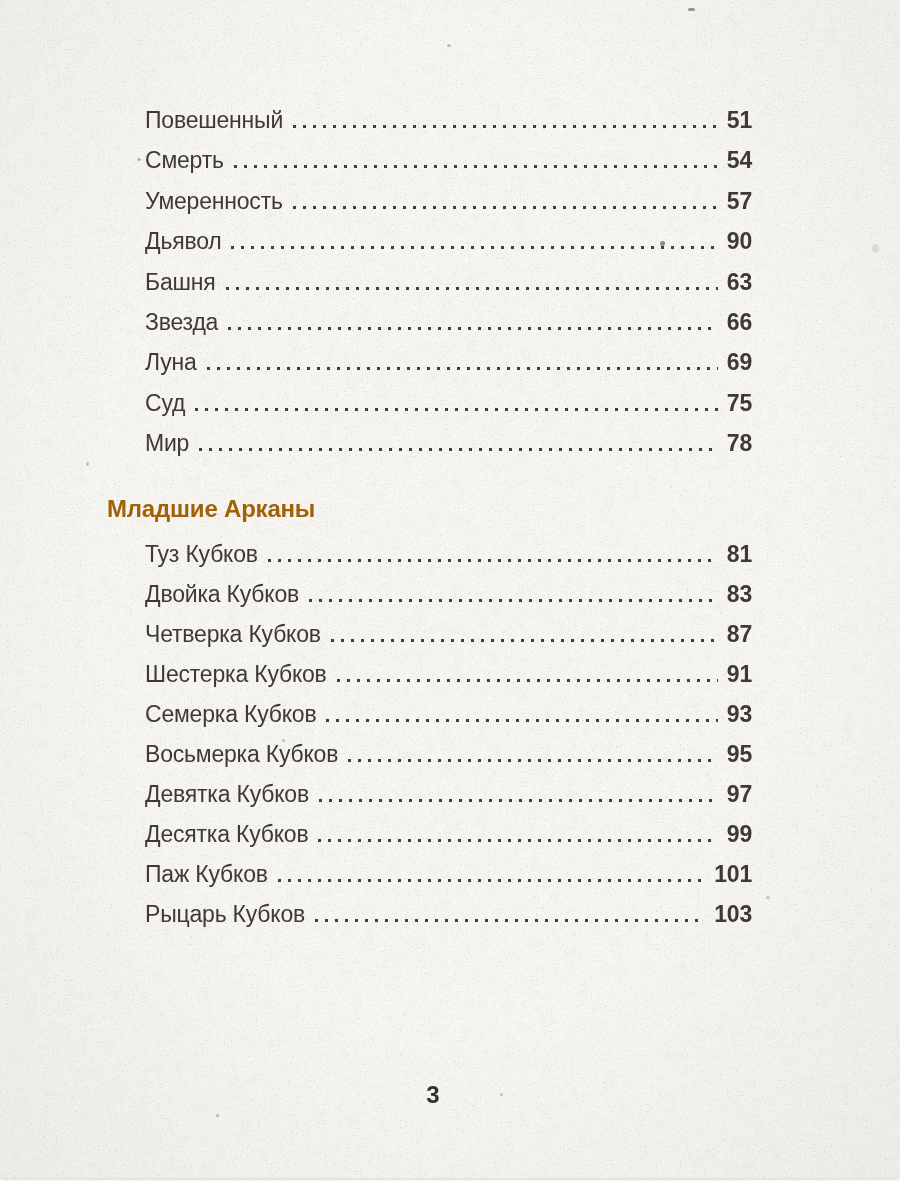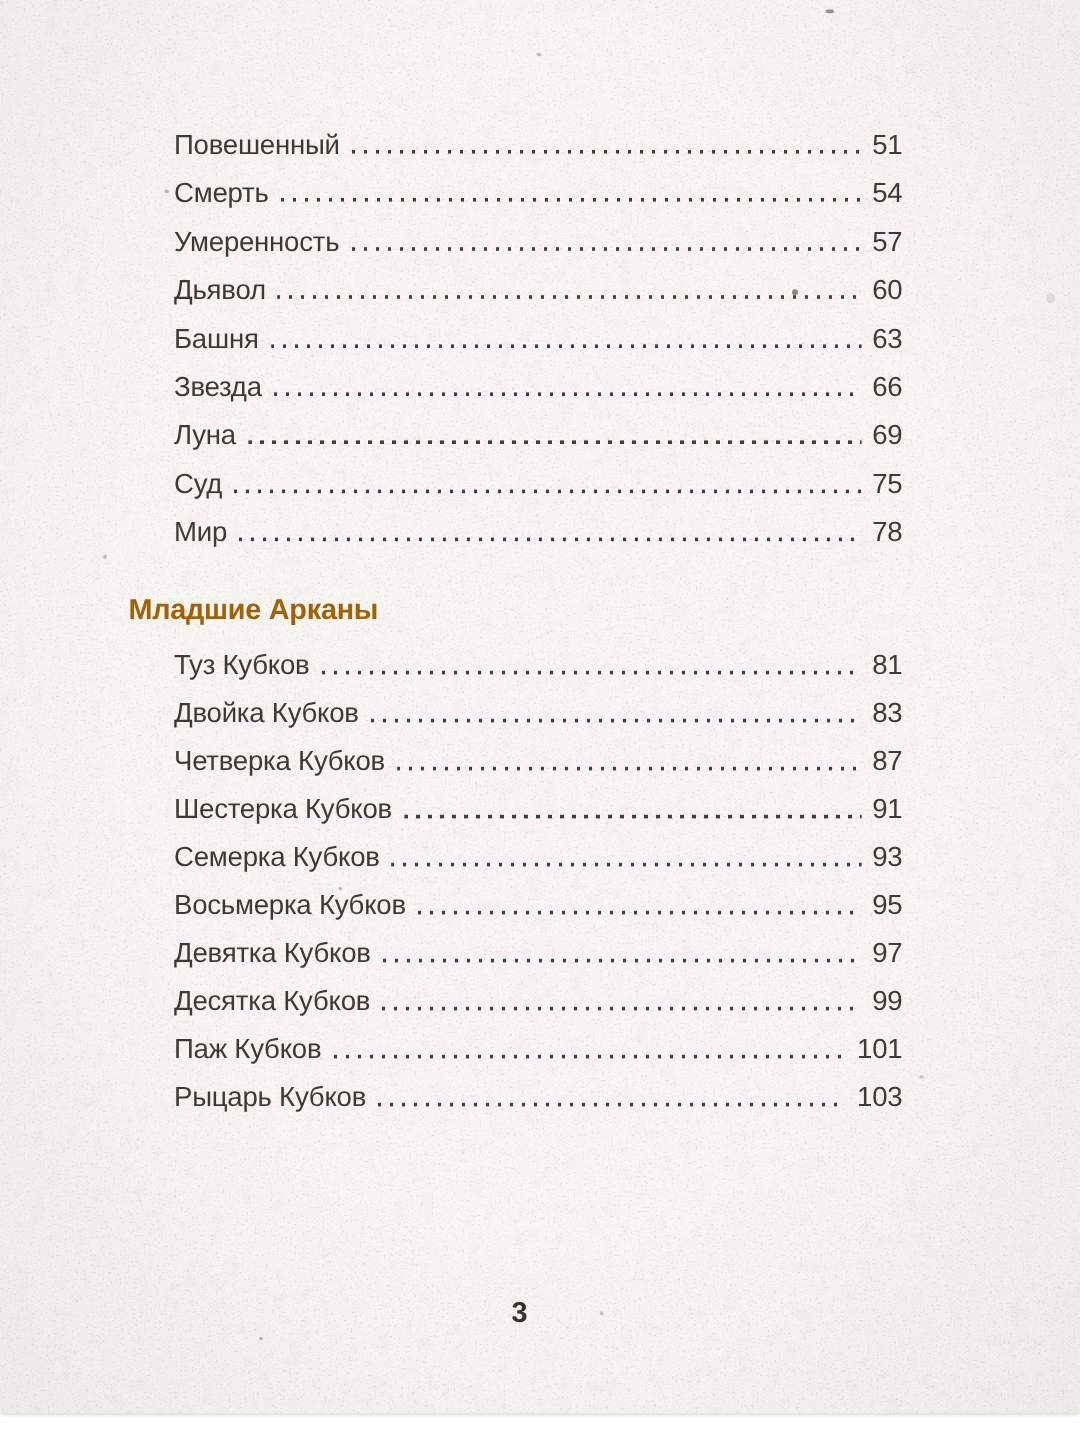--- a/index.html
+++ b/index.html
@@ -50,21 +50,21 @@
   }
   .sec-major .toc-row { line-height: 40.4px; }
   .sec-minor .toc-row { line-height: 40px; justify-content: center; }
   .toc-title { white-space: nowrap; }
   .dot-leader {
     flex: 1;
     height: 3px;
     margin: 0 9px -1px 10px;
     background-image: repeating-linear-gradient(to right, #433f37 0px, #433f37 2.7px, rgba(0,0,0,0) 2.7px, rgba(0,0,0,0) 10px);
   }
-  .toc-page { white-space: nowrap; }
+  .toc-page { white-space: nowrap; font-weight: bold; }
   .toc-header {
     margin: 25px 0 5px -38px;
     font-size: 24px;
     font-weight: 700;
     line-height: 40px;
     color: #a16207;
     letter-spacing: -0.2px;
   }
   .page-number {
     position: absolute;
@@ -119,21 +119,21 @@
           <span class="toc-page">54</span>
         </div>
         <div class="toc-row">
           <span class="toc-title">Умеренность</span>
           <span class="dot-leader"></span>
           <span class="toc-page">57</span>
         </div>
         <div class="toc-row">
           <span class="toc-title">Дьявол</span>
           <span class="dot-leader"></span>
-          <span class="toc-page">60</span>
+          <span class="toc-page">90</span>
         </div>
         <div class="toc-row">
           <span class="toc-title">Башня</span>
           <span class="dot-leader"></span>
           <span class="toc-page">63</span>
         </div>
         <div class="toc-row">
           <span class="toc-title">Звезда</span>
           <span class="dot-leader"></span>
           <span class="toc-page">66</span>

